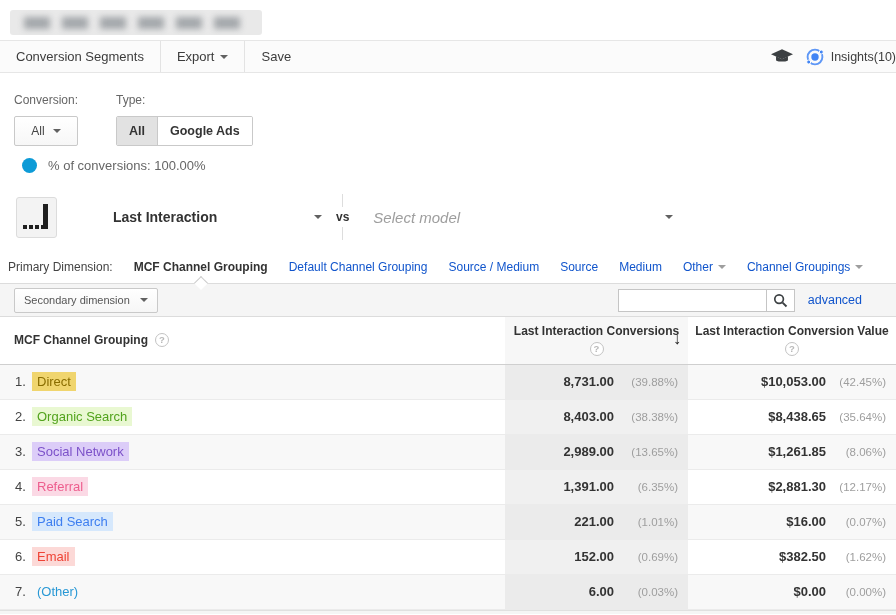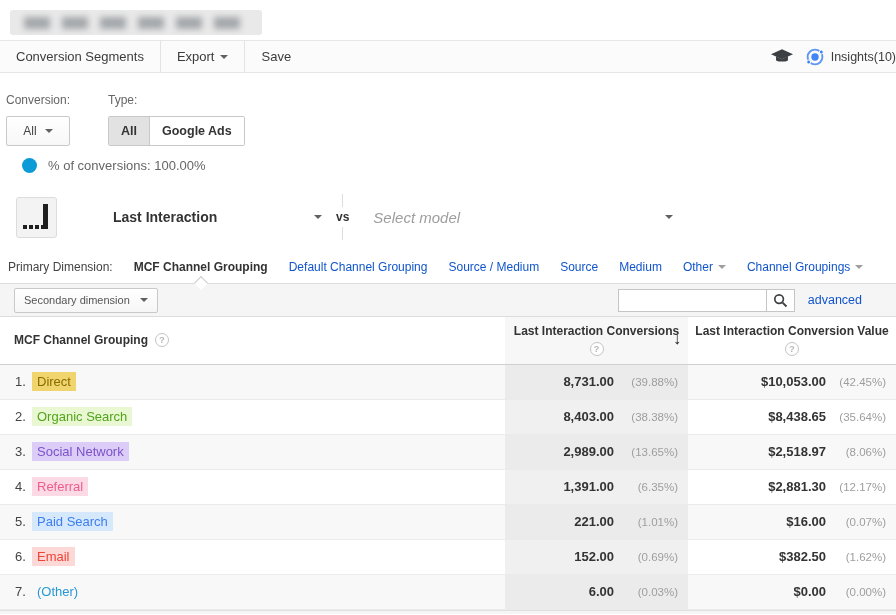--- a/index.html
+++ b/index.html
@@ -21,21 +21,21 @@
     background:#fbfbfb; display:flex; align-items:stretch; }
   .tb-item { padding:0 16px; line-height:31px; font-size:13px; color:#3c3c3c;
     border-right:1px solid #e3e3e3; cursor:pointer; display:flex; align-items:center; gap:6px; }
   .tb-right { margin-left:auto; display:flex; align-items:center; gap:12px; }
   .insights { display:flex; align-items:center; gap:6px; font-size:12.5px; color:#3c3c3c; cursor:pointer; }
 
   .caret { width:0; height:0; border-left:4px solid transparent; border-right:4px solid transparent;
     border-top:4px solid #616161; display:inline-block; }
 
   
-  .controls { padding:20px 0 0 6px; display:flex; gap:38px; }
+  .controls { padding:20px 0 0 14px; display:flex; gap:38px; }
   .ctl-label { font-size:12px; color:#666; display:block; margin-bottom:9px; }
   .dd-btn { height:30px; min-width:64px; background:linear-gradient(#fff,#f7f7f7);
     border:1px solid #c9c9c9; border-radius:2px; font-size:12px; color:#444;
     display:inline-flex; align-items:center; justify-content:center; gap:8px; padding:0 12px; cursor:pointer; }
   .seg { display:inline-flex; border:1px solid #c9c9c9; border-radius:2px; overflow:hidden; height:30px; background:#fff; }
   .seg-btn { padding:0 12px; line-height:28px; font-size:12.5px; color:#333; font-weight:bold;
     background:#fff; cursor:pointer; }
   .seg-btn.active { background:#e2e2e2; border-right:1px solid #c9c9c9; }
   .lookback-row { display:flex; align-items:center; gap:8px; font-size:13.5px; color:#333; height:30px; }
   .days-input { width:36px; height:27px; border:1px solid #c9c9c9; font-size:13px; padding:0 5px;
@@ -258,21 +258,21 @@
       <td class="val-cell"><span class="num">$10,053.00</span><span class="pct">(42.45%)</span></td>
     </tr>
     <tr class="even">
       <td><span class="rank">2.</span><span class="chip" style="color:#52a31d;background:#e9f8d2">Organic Search</span></td>
       <td class="conv-cell"><span class="num">8,403.00</span><span class="pct">(38.38%)</span></td>
       <td class="val-cell"><span class="num">$8,438.65</span><span class="pct">(35.64%)</span></td>
     </tr>
     <tr class="odd">
       <td><span class="rank">3.</span><span class="chip" style="color:#7c51c9;background:#dccdf8">Social Network</span></td>
       <td class="conv-cell"><span class="num">2,989.00</span><span class="pct">(13.65%)</span></td>
-      <td class="val-cell"><span class="num">$2,518.97</span><span class="pct">(8.06%)</span></td>
+      <td class="val-cell"><span class="num">$1,261.85</span><span class="pct">(8.06%)</span></td>
     </tr>
     <tr class="even">
       <td><span class="rank">4.</span><span class="chip" style="color:#ed5e8e;background:#fbd9e5">Referral</span></td>
       <td class="conv-cell"><span class="num">1,391.00</span><span class="pct">(6.35%)</span></td>
       <td class="val-cell"><span class="num">$2,881.30</span><span class="pct">(12.17%)</span></td>
     </tr>
     <tr class="odd">
       <td><span class="rank">5.</span><span class="chip" style="color:#3d7ef0;background:#d6e8fc">Paid Search</span></td>
       <td class="conv-cell"><span class="num">221.00</span><span class="pct">(1.01%)</span></td>
       <td class="val-cell"><span class="num">$16.00</span><span class="pct">(0.07%)</span></td>

